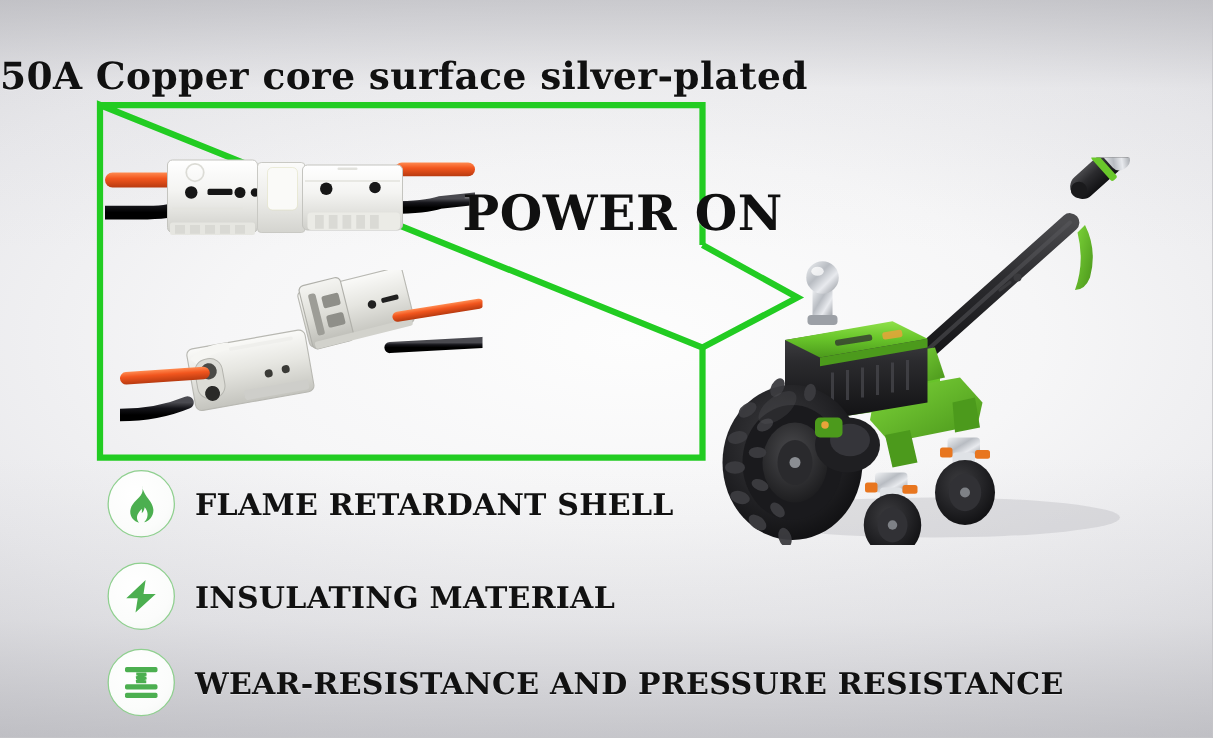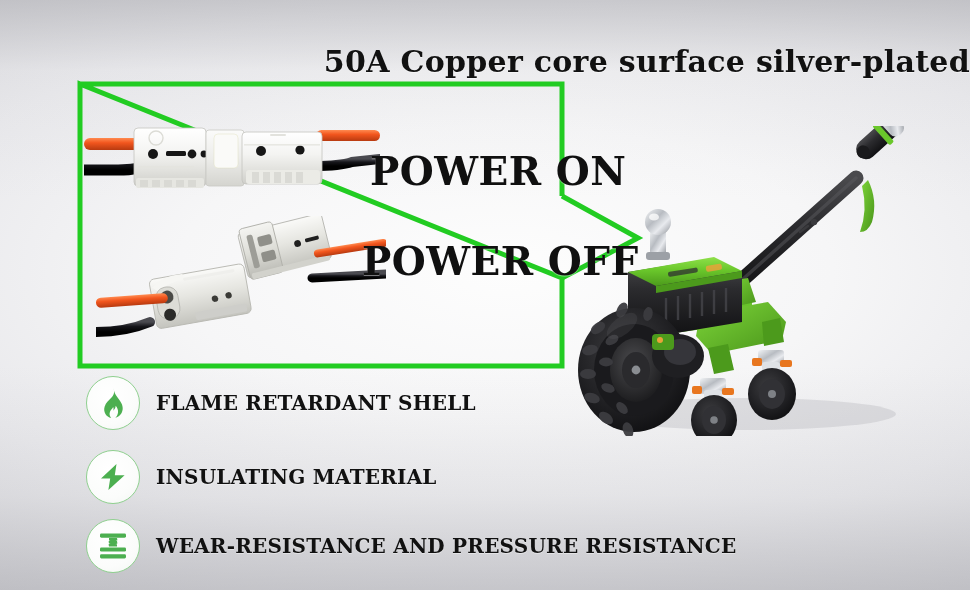--- a/index.html
+++ b/index.html
@@ -13,21 +13,21 @@
     background:
       radial-gradient(130% 95% at 52% 46%, #fdfdfd 0%, #f6f6f7 26%, #e9e9ec 48%, #d6d6da 70%, #bfbfc4 88%, #b3b3b8 100%);
   }
   #stage:before{
     content:"";position:absolute;inset:0;pointer-events:none;
     background:linear-gradient(to bottom,rgba(150,150,156,.38) 0%,rgba(170,170,176,.06) 12%,rgba(255,255,255,0) 34%,rgba(255,255,255,0) 62%,rgba(160,160,166,.12) 84%,rgba(145,145,152,.34) 100%);
   }
 
   
   .title{
-    position:absolute;left:0;top:44px;width:970px;text-align:right;
+    position:absolute;left:0;top:44px;width:970px;text-align:left;
     font-family:"DejaVu Serif","Liberation Serif",serif;
     font-weight:bold;font-size:30px;letter-spacing:.3px;color:#111;
     text-shadow:0 1px 0 rgba(255,255,255,.45);
     white-space:nowrap;
   }
 
   
   .frame-svg{position:absolute;left:72px;top:78px;}
 
   
@@ -49,21 +49,21 @@
   .f1{top:376px;} .f2{top:450px;} .f3{top:519px;}
   .f-circle{
     width:52px;height:52px;border-radius:50%;
     border:1.4px solid #8fd08f;
     background:radial-gradient(circle at 42% 36%,#ffffff 0%,#fbfcfb 62%,#f2f5f2 100%);
     display:flex;align-items:center;justify-content:center;flex:0 0 auto;
   }
   .f-label{
     margin-left:16px;
     font-family:"DejaVu Serif","Liberation Serif",serif;
-    font-weight:bold;font-size:20px;letter-spacing:.2px;color:#111;
+    font-weight:bold;font-size:24px;letter-spacing:.2px;color:#111;
     white-space:nowrap;text-shadow:0 1px 0 rgba(255,255,255,.4);
   }
 
   
   .machine{position:absolute;left:556px;top:126px;}
 </style>
 </head>
 <body>
 
 <div id="stage">
@@ -190,21 +190,20 @@
       <circle cx="76" cy="33" r="3.2" fill="#3a3a36"></circle>
       <rect x="40" y="44" width="52" height="8" rx="2" fill="#cececa"></rect>
       <rect x="34" y="8" width="52" height="3" rx="1.5" fill="#efefec"></rect>
     </g>
 
     <rect x="0" y="82" width="72" height="10" rx="5" fill="url(#wOr2)" transform="rotate(-4 0 87)"></rect>
     <path d="M 0 116 Q 30 116 54 106" stroke="url(#wBk2)" stroke-width="10" fill="none" stroke-linecap="round"></path>
   </svg>
 
   <div class="power-label power-on">POWER ON</div>
-  <div class="power-label power-off">POWER OFF</div>
 
   <div class="feature f1">
     <div class="f-circle">
       <svg width="30" height="32" viewBox="0 0 30 32">
         <path d="M15.4 1.2c1.6 4.4.2 7.1-1.9 9.4-2.4 2.7-5.6 5-6.9 9.1-1.6 5.1 1.7 10.3 6.6 11.4-1.6-1.9-2.1-4.3-1.1-6.6.8-1.8 2.2-2.9 3.1-4.6.5 1.3.4 2.5.1 3.8 1.4-1.3 2.2-3 2.4-4.9 1.7 2 2.6 4.2 2.3 6.6-.2 2.1-1.2 3.9-2.7 5.4 4.4-1.2 7.6-5.2 7.4-9.9-.2-4.4-2.9-7.3-5.3-10.6-2-2.7-3.3-5.5-4-9.1z" fill="#4caf50"></path>
       </svg>
     </div>
     <div class="f-label">FLAME RETARDANT SHELL</div>
   </div>
 

